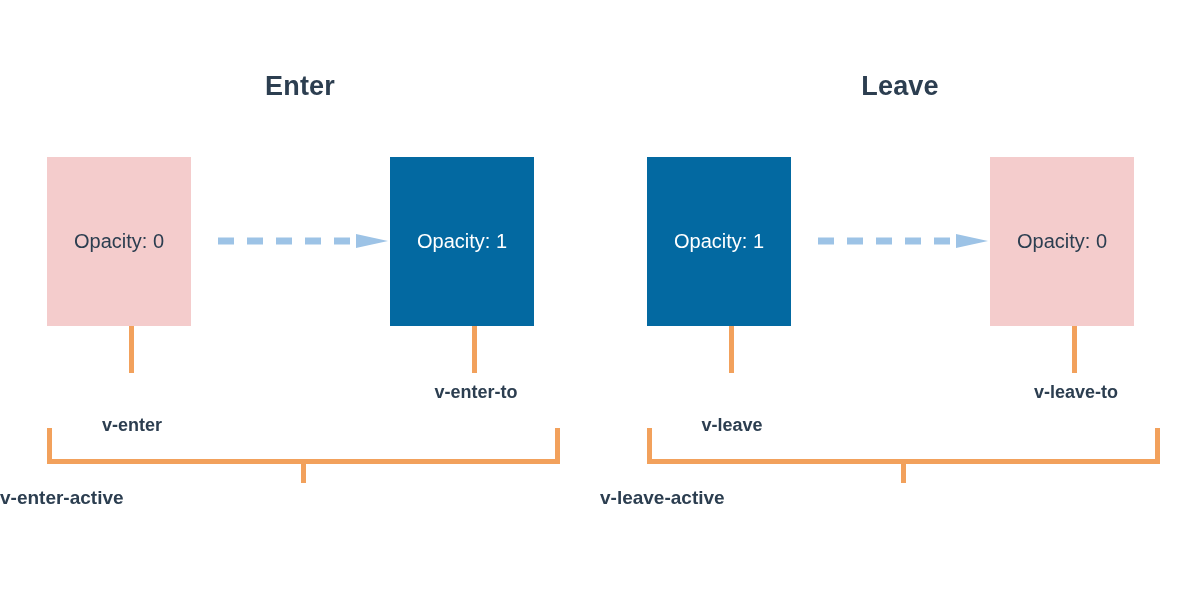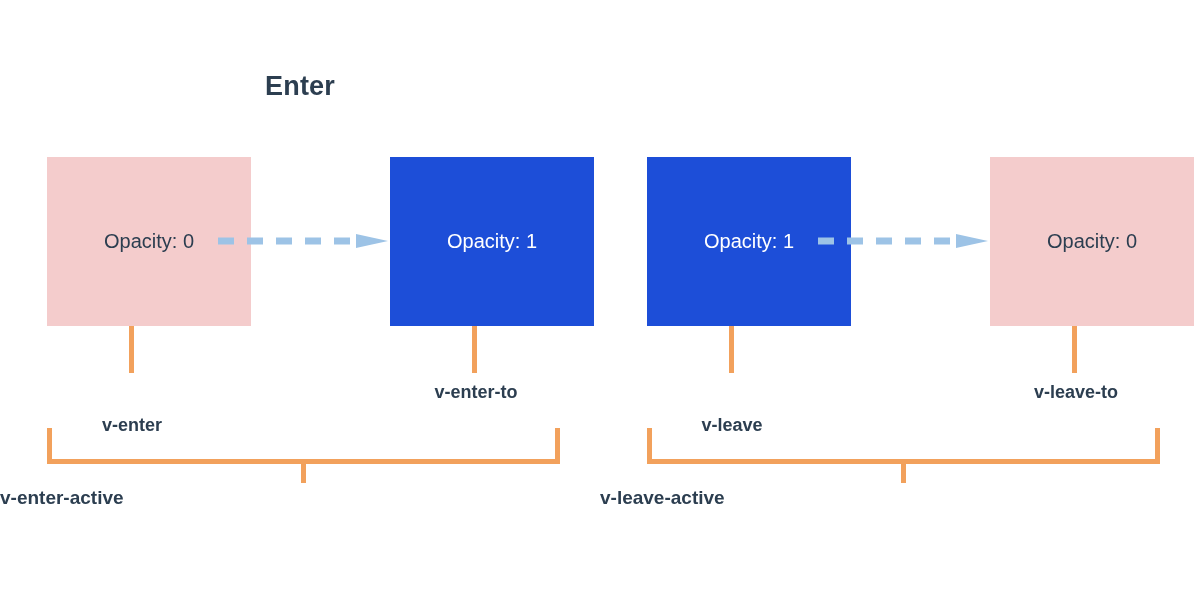--- a/index.html
+++ b/index.html
@@ -35,35 +35,35 @@
     text-align: center;
     font-size: 27px;
     font-weight: bold;
     color: #2c3e50;
     letter-spacing: 0.2px;
   }
 
   .state-box {
     position: absolute;
     top: 157px;
-    width: 204px;
+    width: 144px;
     height: 169px;
     display: flex;
     align-items: center;
     justify-content: center;
     font-size: 20px;
     font-weight: normal;
     box-sizing: border-box;
   }
   .box-faded {
     background: #f4cccc;
     color: #2c3e50;
   }
   .box-solid {
-    background: #1d4ed8;
+    background: #0369a1;
     color: #ffffff;
   }
   .box-left  { left: 47px; }
   .box-right { left: 390px; }
 
   
   .arrow {
     position: absolute;
     top: 234px;
     left: 218px;
@@ -157,20 +157,21 @@
     <div class="class-label label-right">v-enter-to</div>
 
     <div class="bracket"></div>
     <div class="bracket-stub"></div>
 
     <div class="bracket-label">v-enter-active</div>
   </div>
 
   <div class="section" id="section-leave">
 
+    <div class="section-title">Leave</div>
 
     <div class="state-box box-solid box-left">
       <span>Opacity: 1</span>
     </div>
 
     <div class="arrow">
       <svg width="170" height="14" viewBox="0 0 170 14" xmlns="http://www.w3.org/2000/svg">
         <line x1="0" y1="7" x2="138" y2="7" stroke="#9dc3e6" stroke-width="7" stroke-dasharray="16 13"></line>
         <polygon points="138,0 170,7 138,14" fill="#9dc3e6"></polygon>
       </svg>

